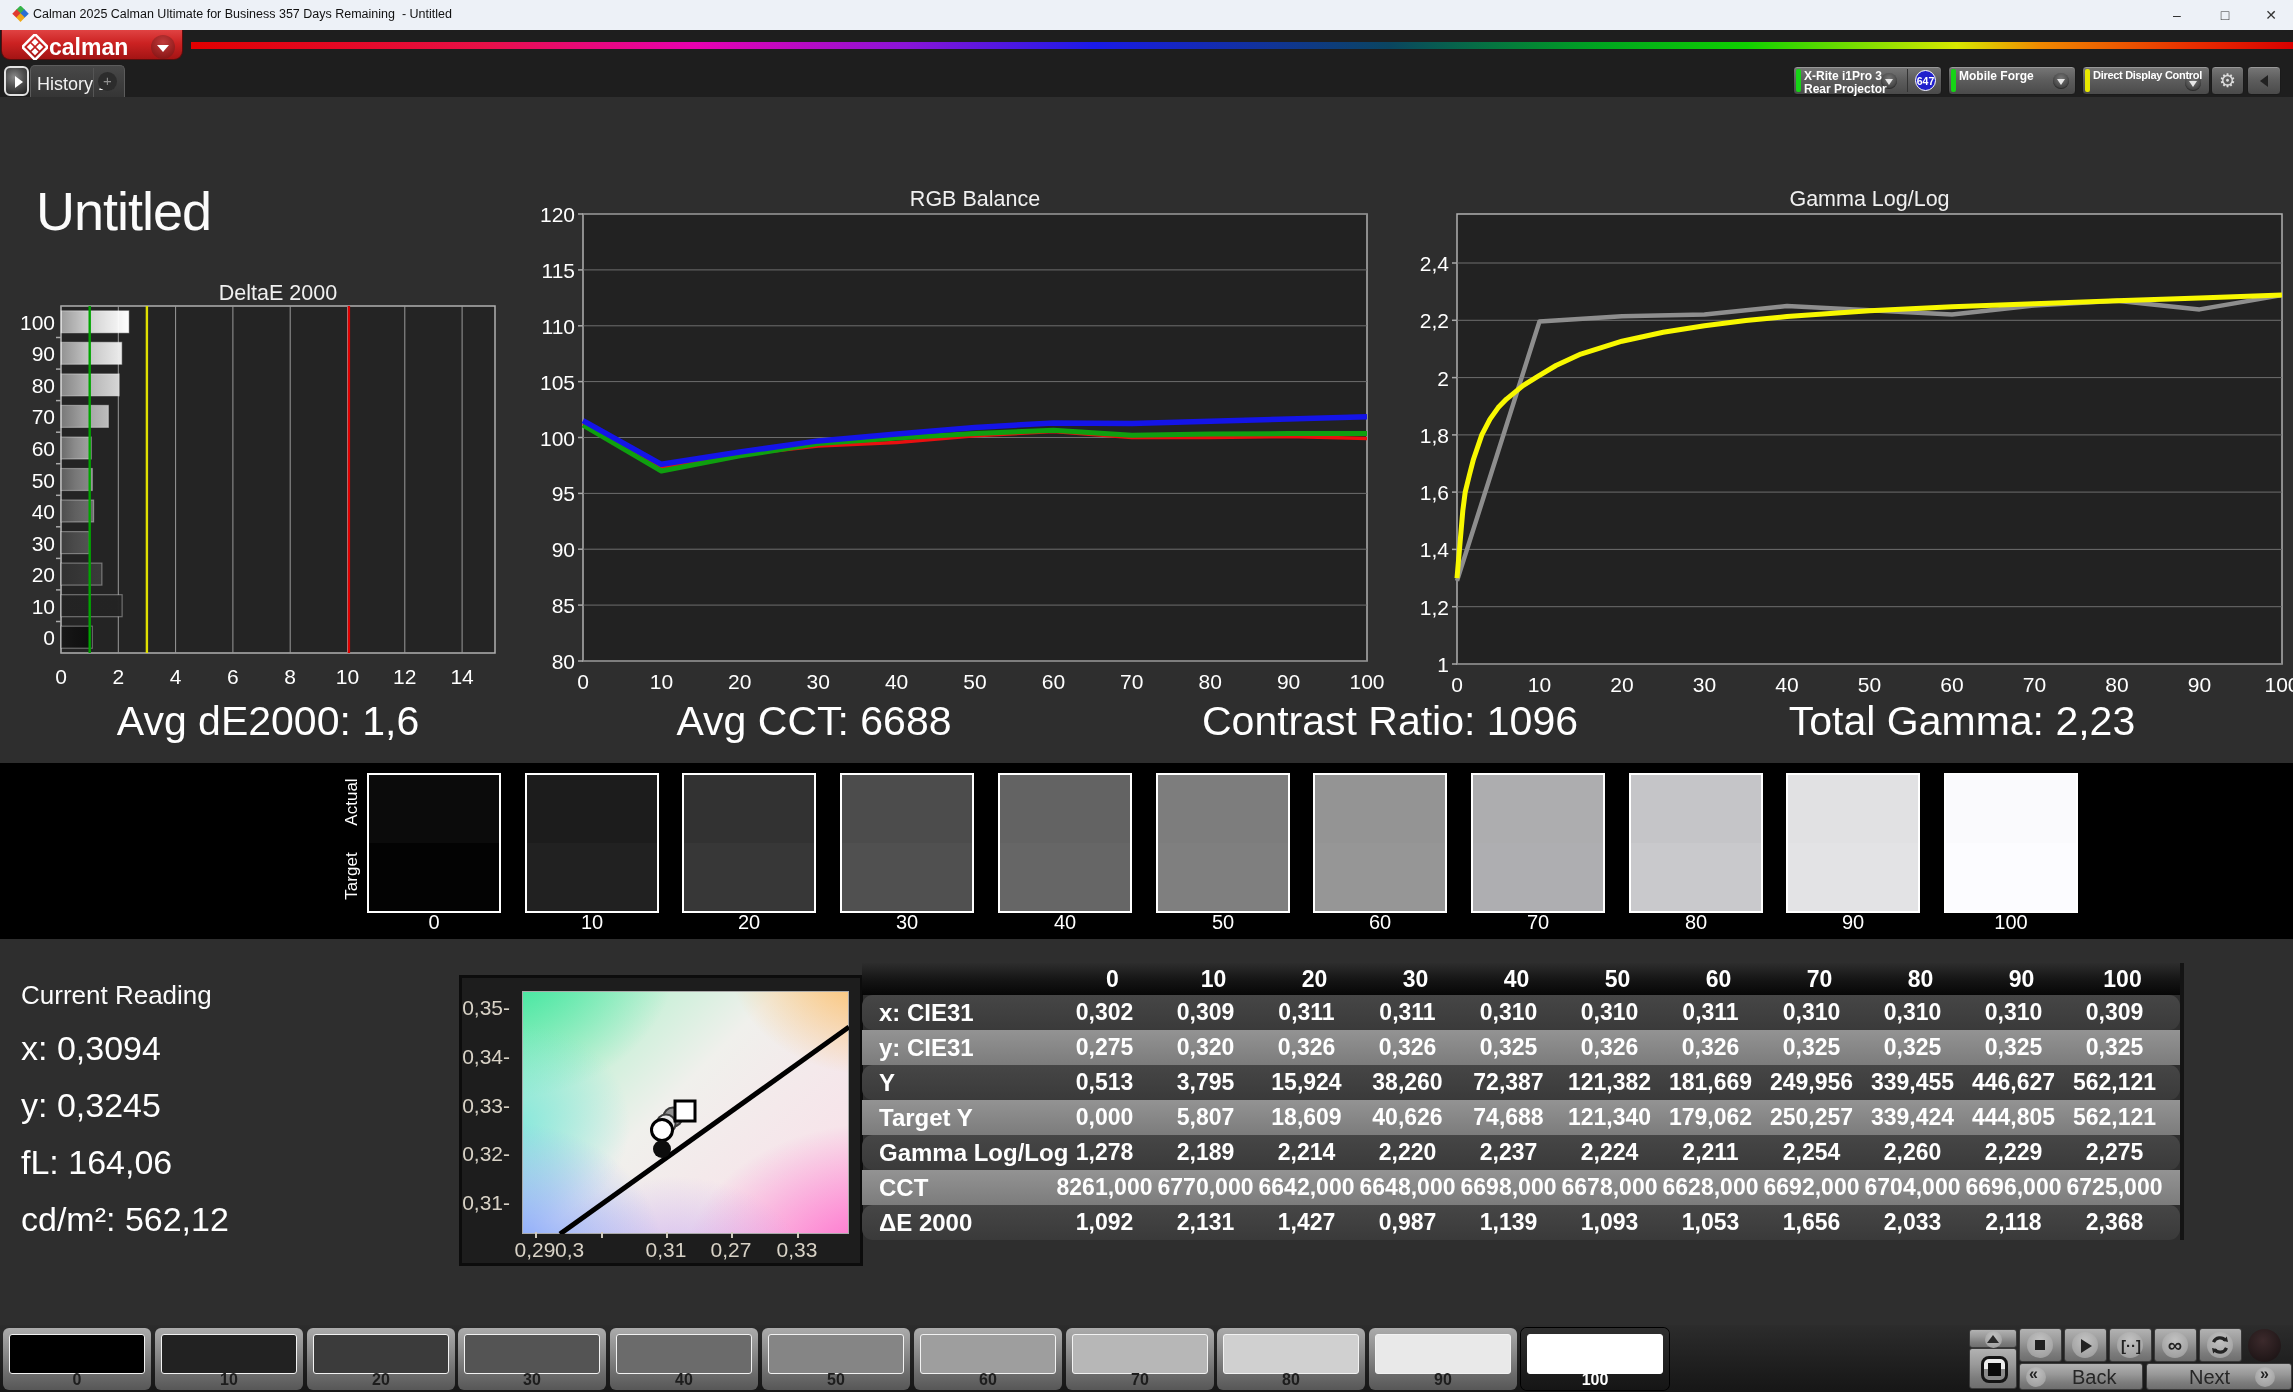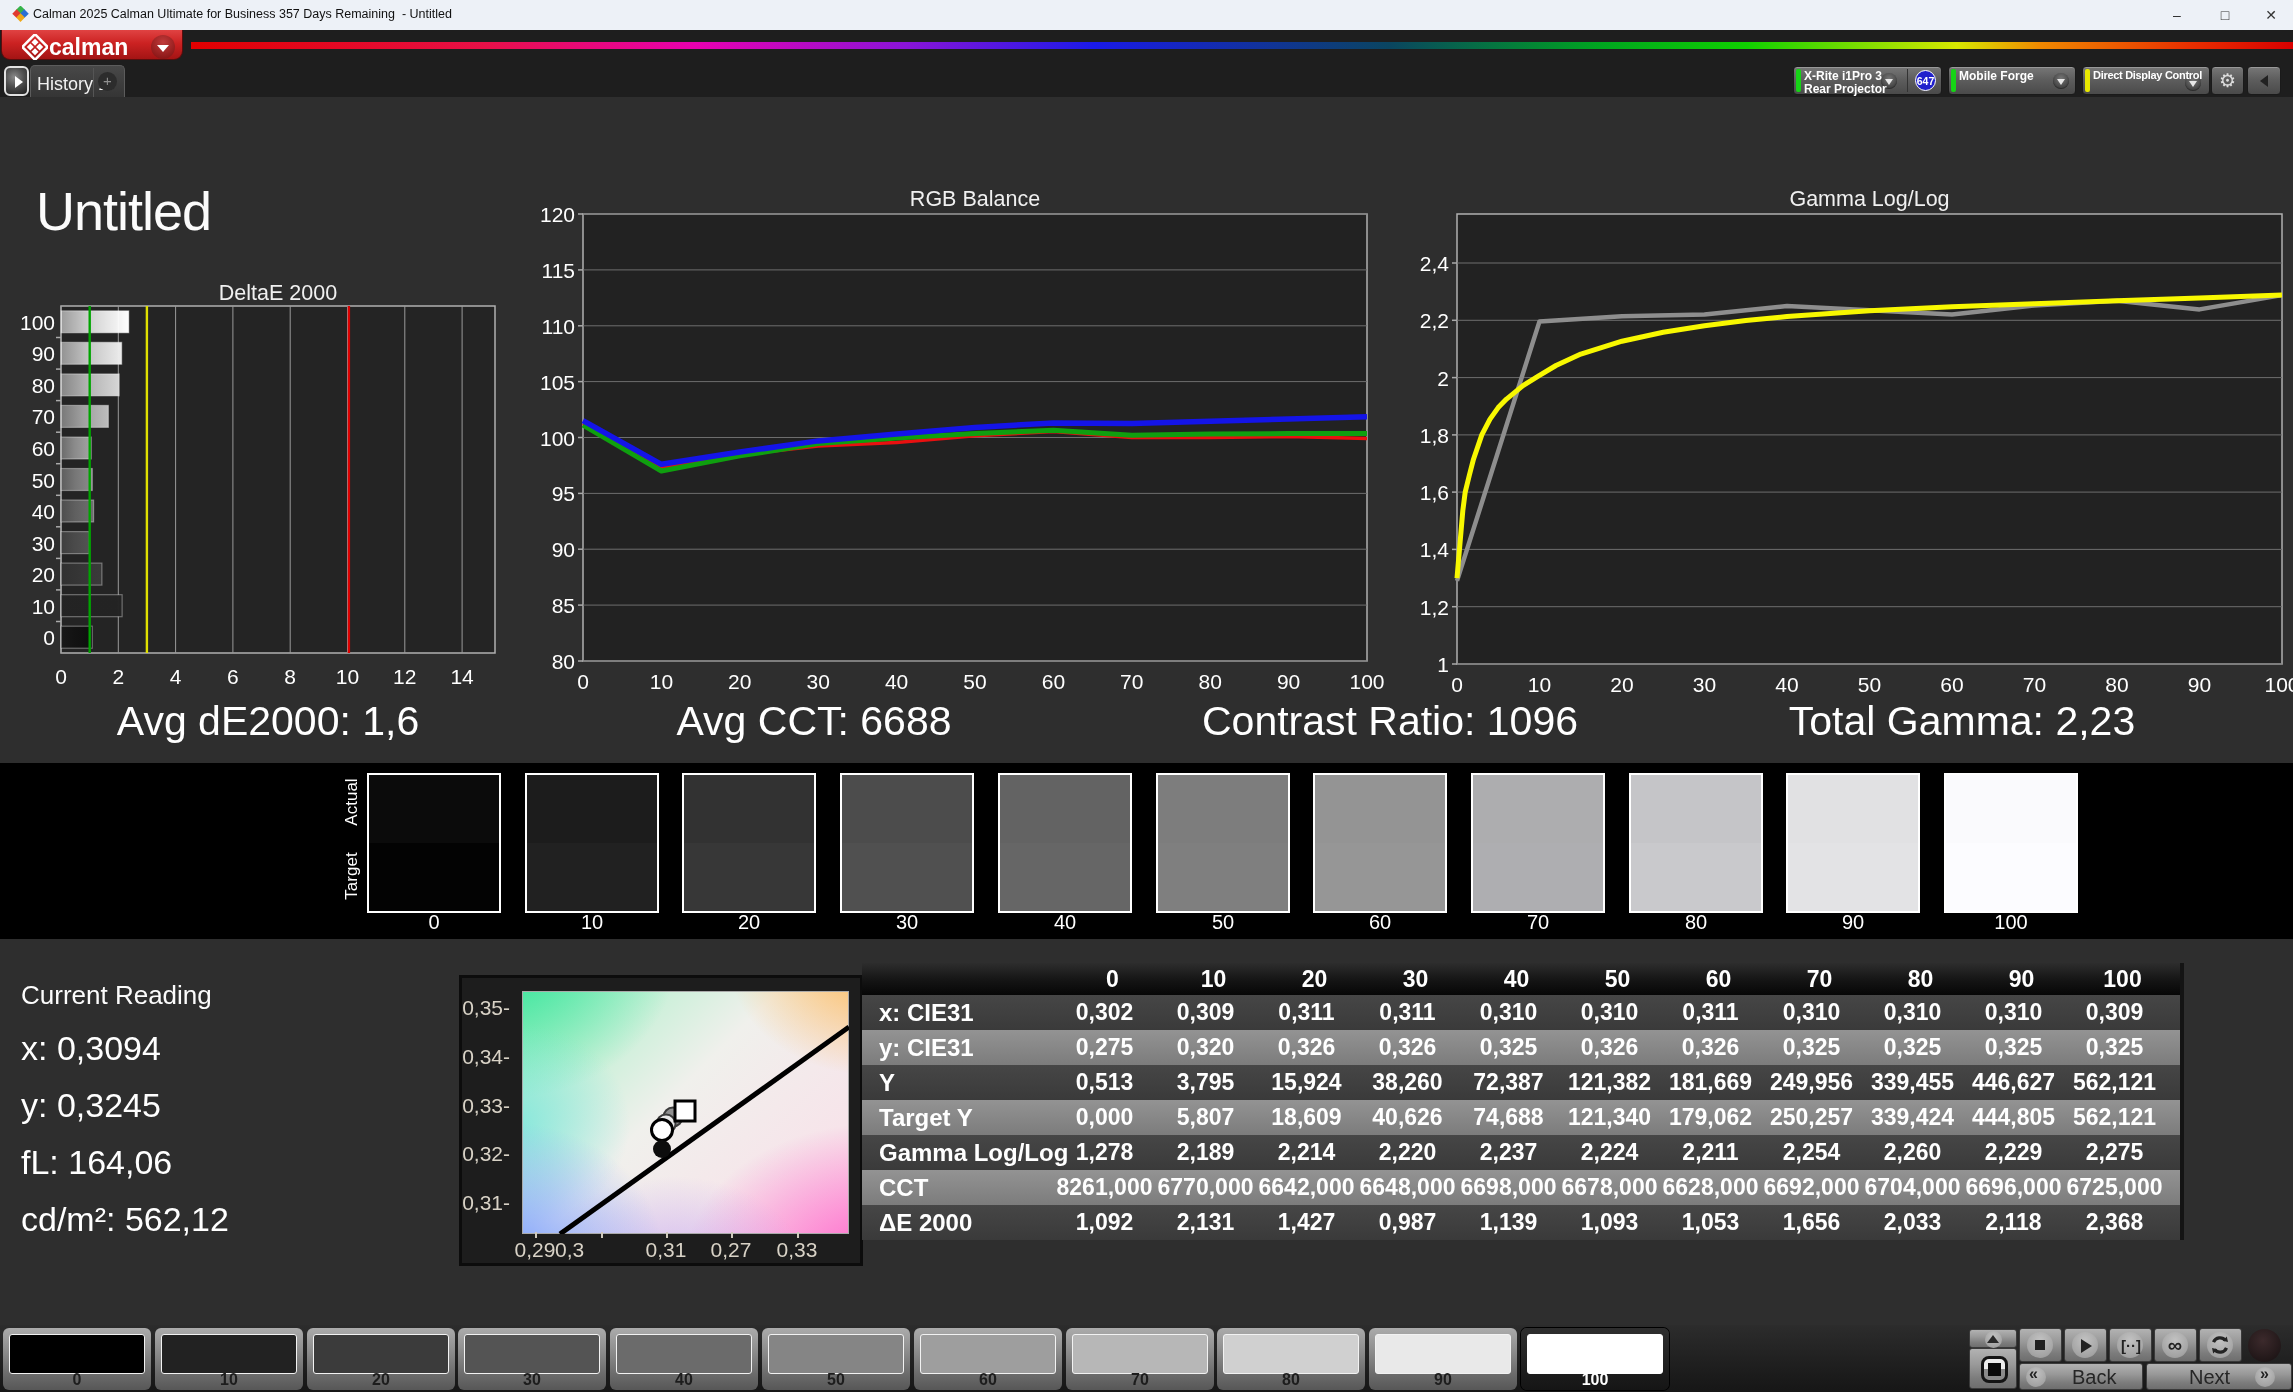--- a/index.html
+++ b/index.html
@@ -69,21 +69,21 @@
    radial-gradient(ellipse 58% 55% at 46% 116%, rgba(185,155,245,0.62), rgba(185,155,245,0) 72%),
    radial-gradient(ellipse 75% 72% at 110% 112%, rgba(255,90,200,0.95), rgba(255,90,200,0) 80%),
    linear-gradient(135deg, #9ef0c2 0%, #f0f0ec 45%, #fbdde9 100%);
 }
 .cielab { position:absolute; color:#d8d2c6; font-size:21px; }
 
 
 #dtable { left:862px; top:963px; width:1322px; border-right:4px solid #141414; }
 .trow { position:relative; width:100%; }
 .hrow { height:32px; background:linear-gradient(180deg,#2d2d2d 0%,#141414 55%,#060606 100%); }
-.drow { height:35px; background:linear-gradient(180deg,#464646,#3a3a3a); }
+.drow { height:35px; background:linear-gradient(180deg,#464646,#3a3a3a);border-radius:11px; }
 .lrow { height:35px; background:linear-gradient(180deg,#939393,#7c7c7c); }
 .tc { position:absolute; top:0; height:100%; display:flex; align-items:center; justify-content:center; color:#fff; font-weight:bold; font-size:23px; }
 .tlab { position:absolute; left:17px; top:0; height:100%; display:flex; align-items:center; color:#fff; font-weight:bold; font-size:24px; }
 
 
 #bottombar { left:0; top:1325px; width:2293px; height:67px; background:linear-gradient(180deg,#2c2c2c,#161616); }
 .gbtn { position:absolute; top:3px; width:148px; height:62px; border-radius:6px;
   background:linear-gradient(180deg,#ababab 0%,#8f8f8f 35%,#6b6b6b 75%,#575757 100%); }
 .gbtn .patch { position:absolute; left:6px; top:6px; right:6px; height:40px; border-radius:3px; border:1px solid #f2f2f2; }
 .gbtn .glab { position:absolute; left:0; bottom:1px; width:100%; text-align:center; font-size:16px; font-weight:bold; color:#1d1d1d; }

